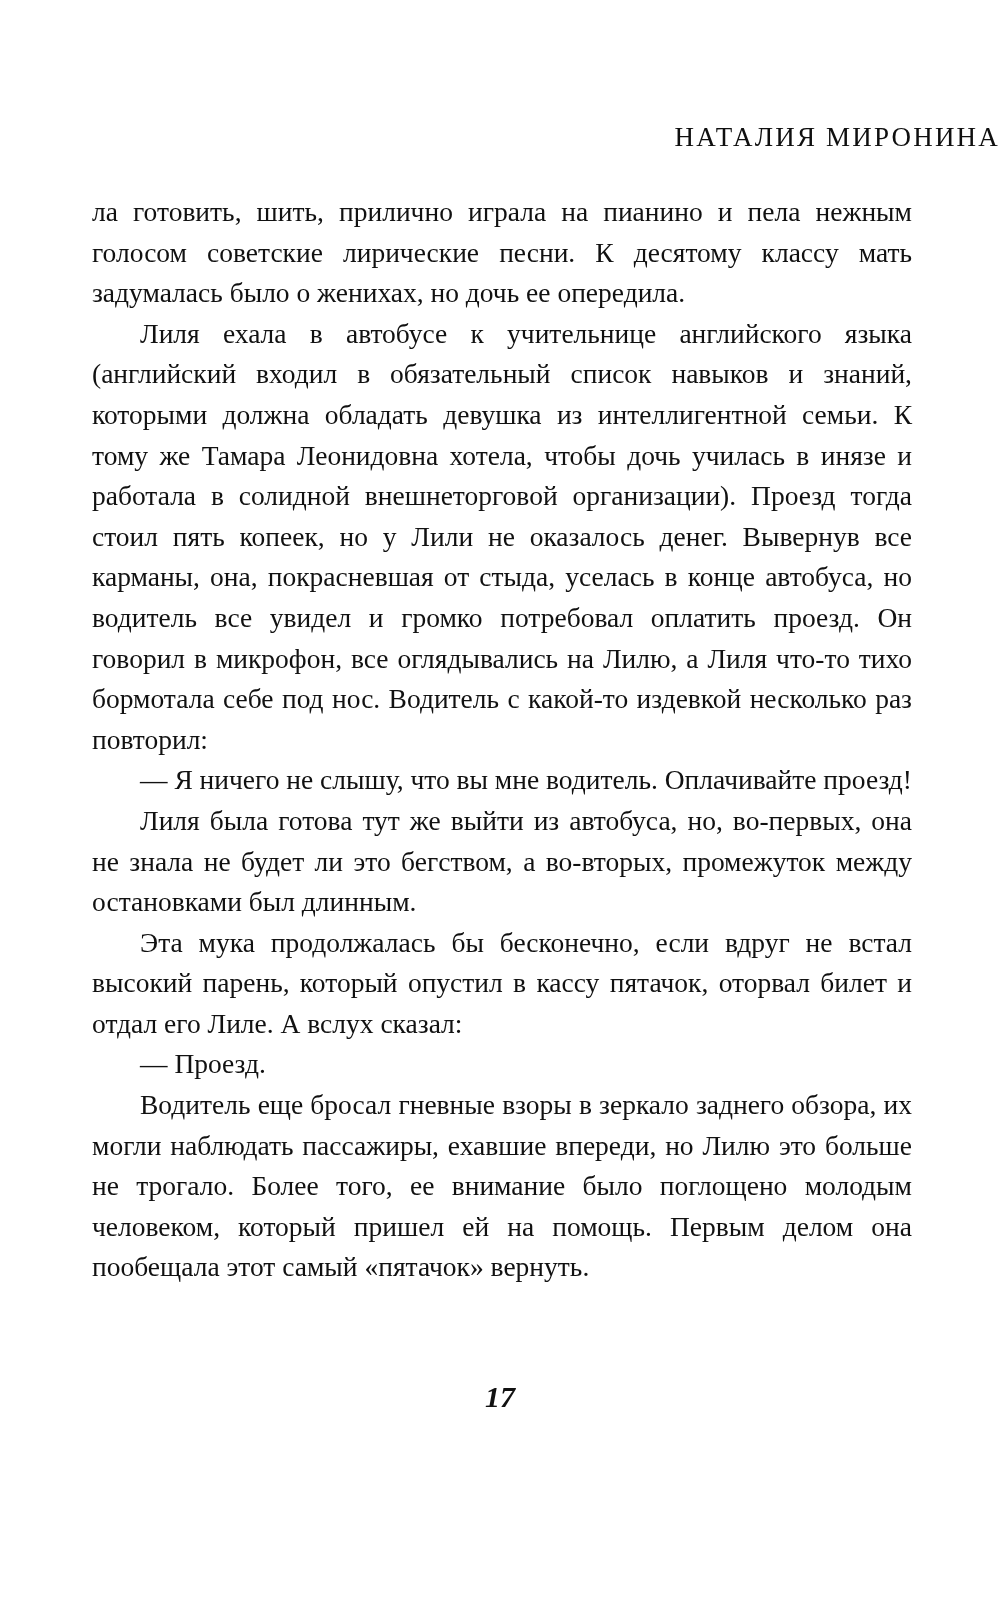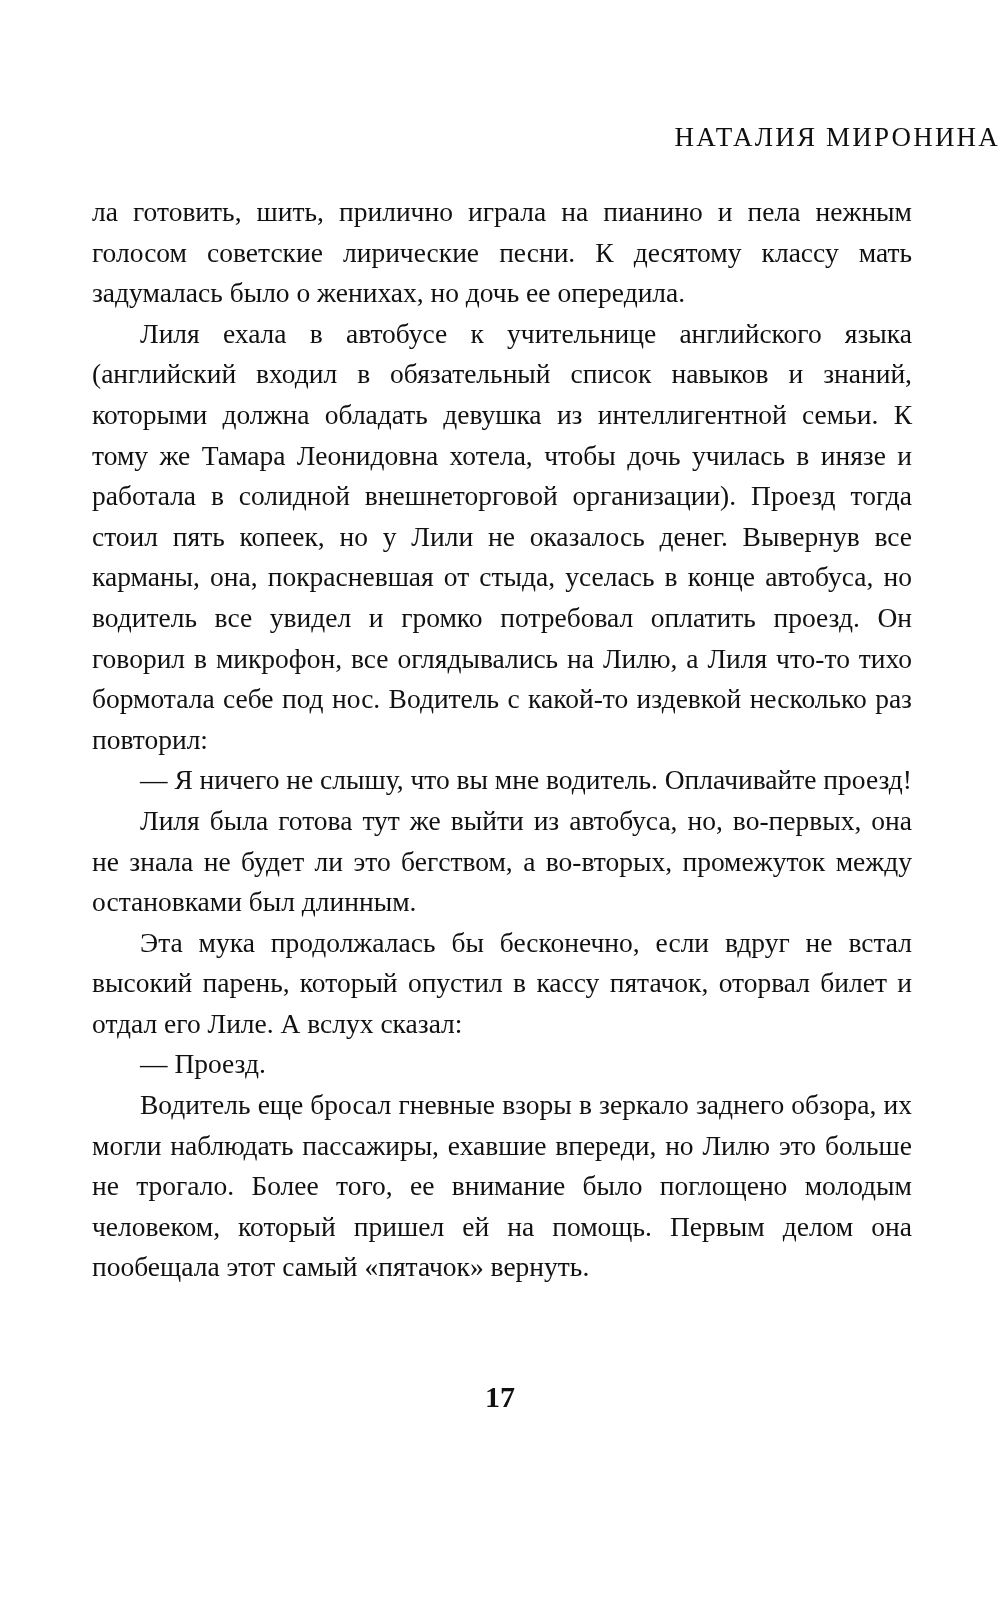--- a/index.html
+++ b/index.html
@@ -56,20 +56,21 @@
   p.ind {
     text-indent: 48px;
   }
   .folio {
     position: absolute;
     left: 0;
     right: 0;
     top: 1380px;
     text-align: center;
     font-size: 30px;
+    font-style: italic;
     font-weight: bold;
     color: #111111;
   }
 </style>
 </head>
 <body>
 
 <div class="page">
 
   <div class="running-head">НАТАЛИЯ МИРОНИНА</div>

